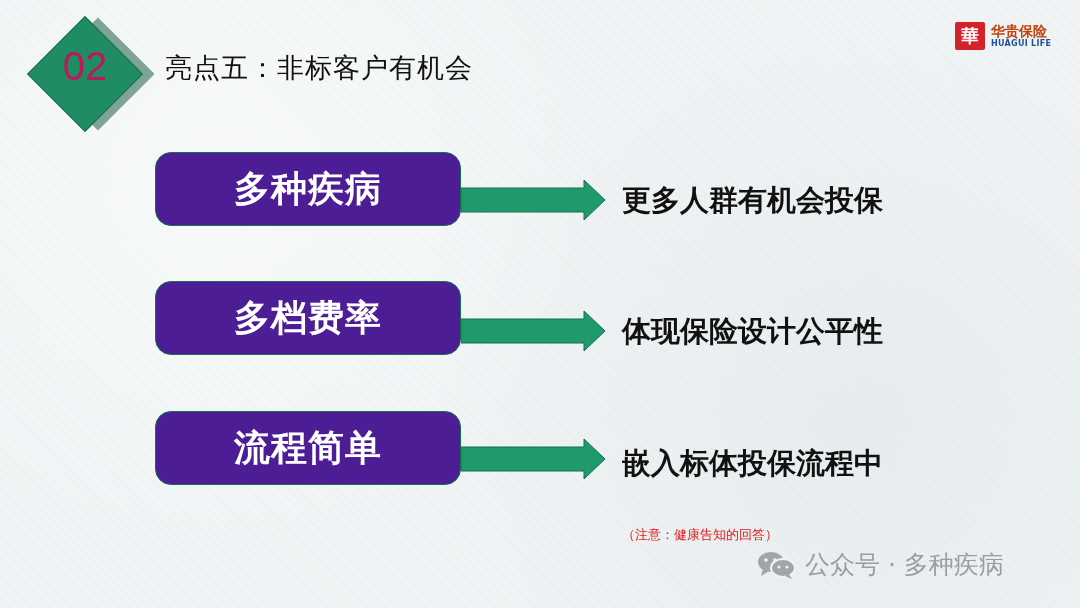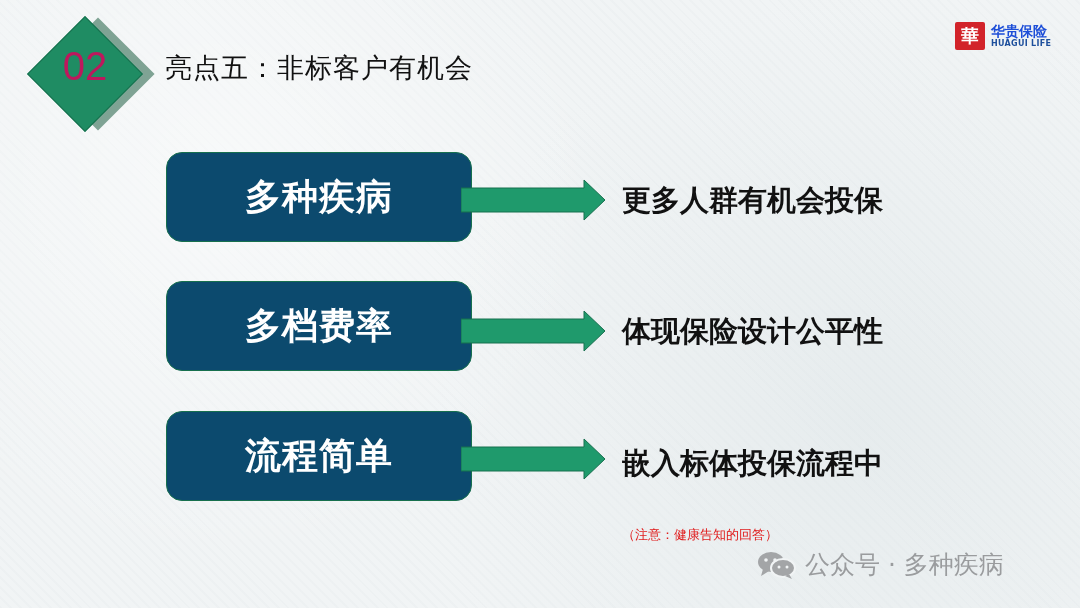--- a/index.html
+++ b/index.html
@@ -32,26 +32,26 @@
     position:absolute; left:165px; top:50px;
     font-size:27px; font-weight:normal; color:#111; letter-spacing:1px;
   }
   .logo { position:absolute; left:955px; top:22px; display:flex; align-items:center; }
   .logo-mark {
     width:30px; height:28px; background:#d2232a; border-radius:2px;
     color:#fff; font-size:18px; font-weight:bold;
     display:flex; align-items:center; justify-content:center;
   }
   .logo-text { margin-left:6px; line-height:1; }
-  .logo-cn { font-size:14px; font-weight:bold; color:#1d4ed8; }
+  .logo-cn { font-size:14px; font-weight:bold; color:#c2410c; }
   .logo-en { font-size:8px; font-weight:bold; color:#1d4f9c; margin-top:2px; letter-spacing:0.3px; }
 
   .box {
-    position:absolute; left:166px; width:306px; height:90px;
-    background:#0c4a6e; border:1.5px solid #17704e; border-radius:16px;
+    position:absolute; left:155px; width:306px; height:74px;
+    background:#4c1d95; border:1.5px solid #17704e; border-radius:16px;
     display:flex; align-items:center; justify-content:center;
     color:#fff; font-size:36px; font-weight:bold; letter-spacing:1px;
     box-sizing:border-box;
   }
   .arrow { position:absolute; left:461px; width:145px; height:42px; }
   .point {
     position:absolute; left:622px; font-size:29px; font-weight:bold; color:#111;
   }
   .note {
     position:absolute; left:622px; color:#e01b1b; font-weight:bold;

